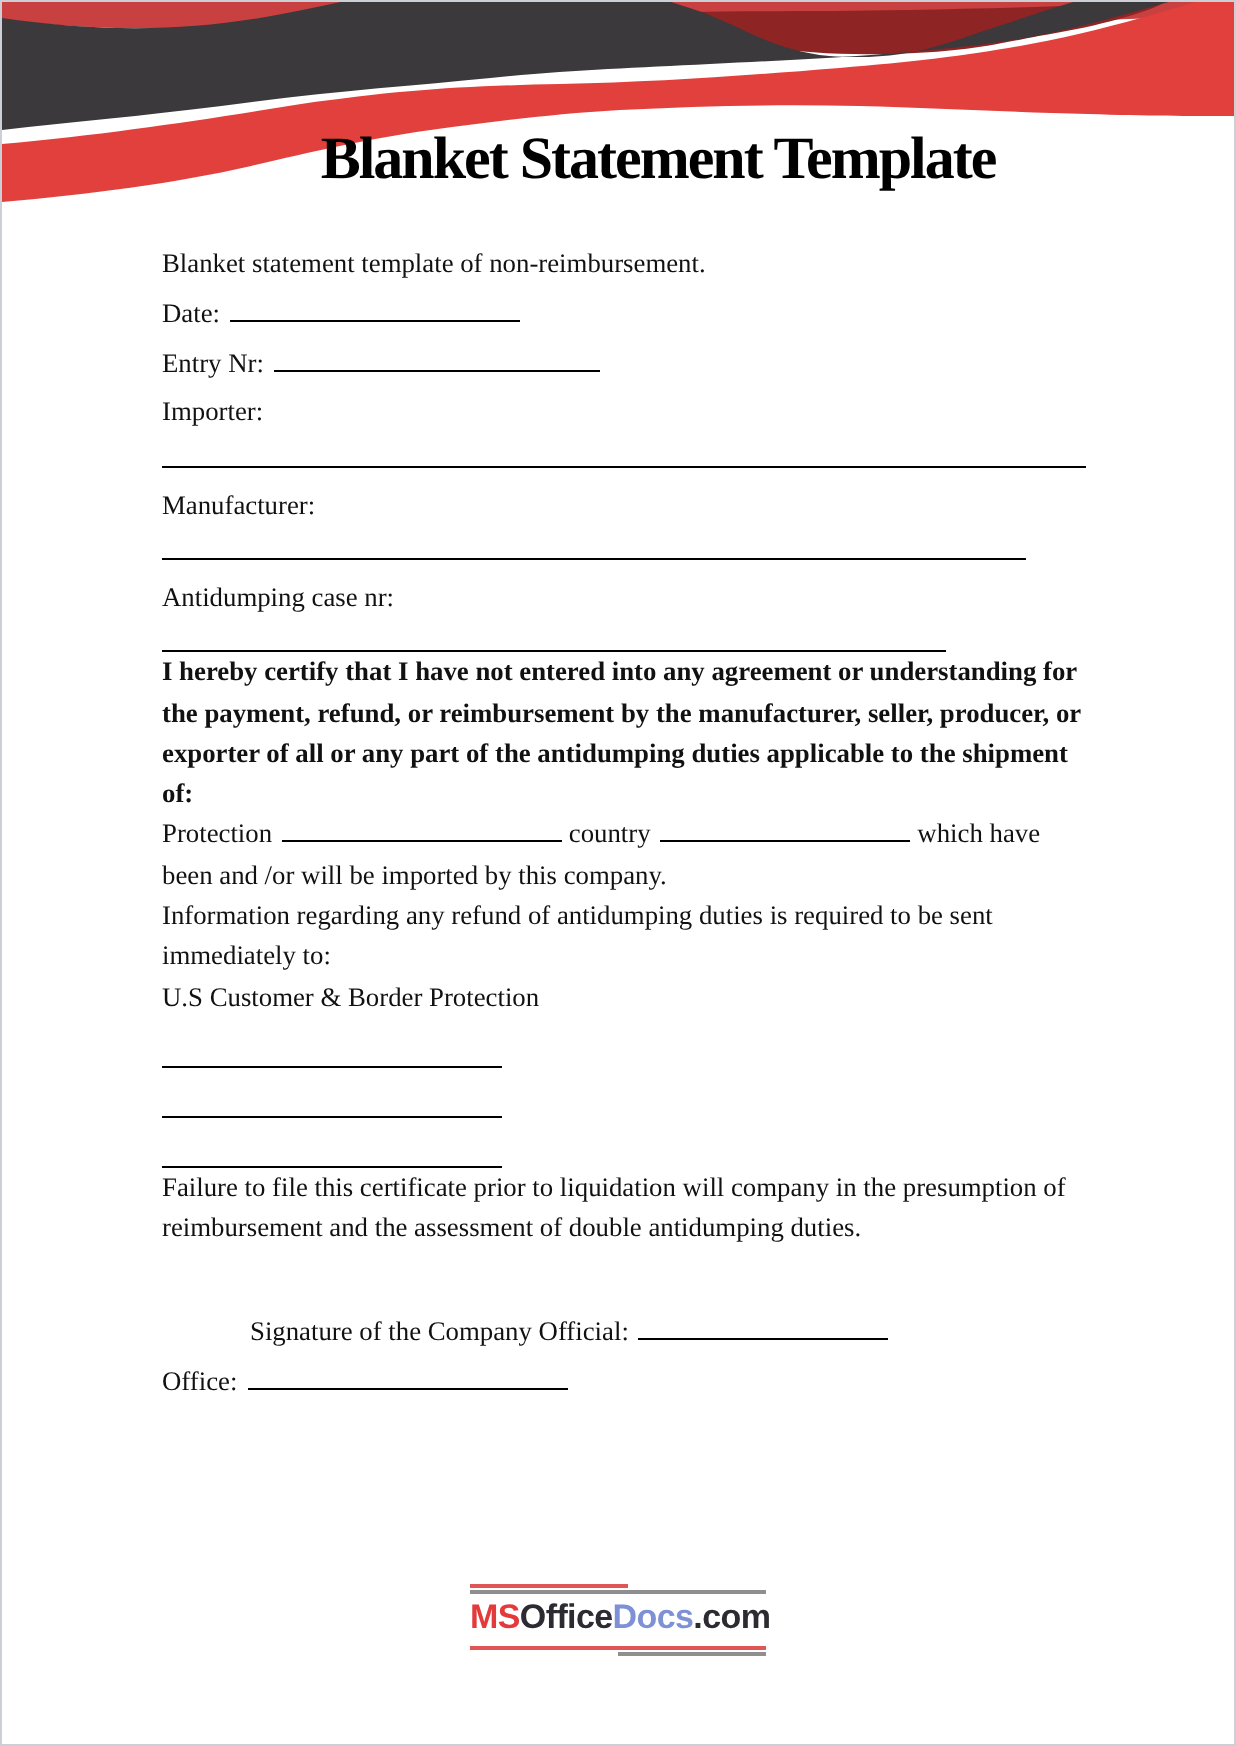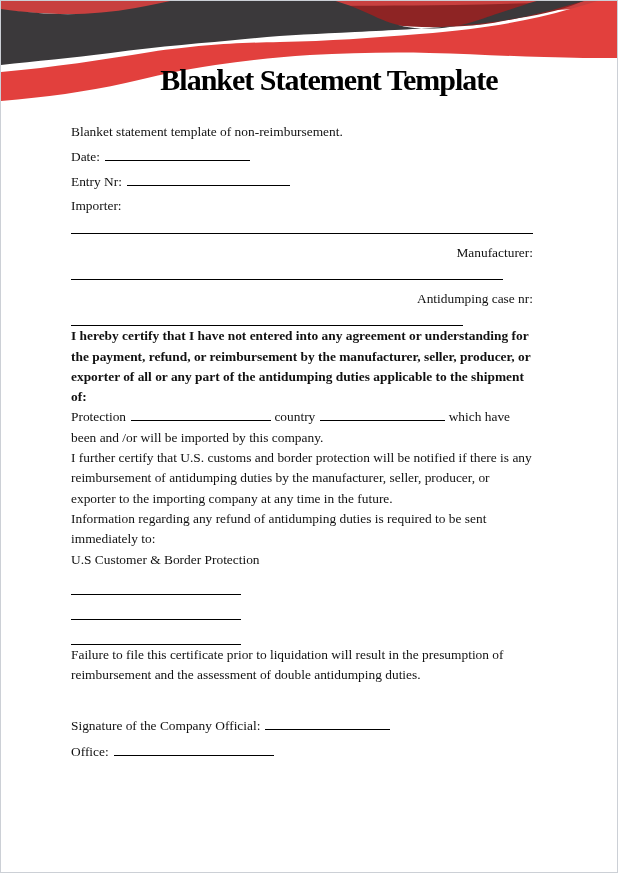--- a/index.html
+++ b/index.html
@@ -6,42 +6,42 @@
   .page{
     position:relative;width:618px;height:873px;background:#ffffff;
     border:1px solid #ccd0d6;box-sizing:border-box;overflow:hidden;
     font-family:"Liberation Serif", serif;color:#111;
   }
   .wave{position:absolute;top:0;left:0;width:616px;height:112px;display:block;}
   .doc-title{
     position:absolute;top:62px;left:0;width:100%;text-align:center;
     font-size:30px;font-weight:bold;letter-spacing:-1px;color:#000;margin:0;padding-left:20px;
   }
-  .content{position:absolute;top:121px;left:70px;width:462px;font-size:13.4px;line-height:20.3px;}
+  .content{position:absolute;top:121px;left:80px;width:462px;font-size:13.4px;line-height:20.3px;}
   .content p{margin:0;}
   .intro{margin-top:2px;}
   .field-row{margin-top:4.5px;white-space:nowrap;font-family:Liberation Serif, serif;}
   .blank{display:inline-block;height:13px;border-bottom:1.5px solid #000;margin-left:5px;vertical-align:baseline;}
   .w145{width:145px;}
   .w163{width:163px;}
   .w140{width:140px;}
   .w125{width:125px;}
   .w160{width:160px;}
   .w172{width:172px;}
   .rule{height:0;border-bottom:1.5px solid #000;}
   .rule-full{width:462px;margin-top:16px;}
   .rule-manu{width:432px;margin-top:16px;}
   .rule-anti{width:392px;margin-top:16px;}
-  .after-rule{margin-top:9px;text-align:right;}
+  .after-rule{margin-top:9px;}
   .para{margin-top:8.5px;}
   .cert1{margin-top:21px;font-weight:bold;}
   .standalone-rule{width:170px;margin-top:24px;}
   .failure{margin-top:10px;}
   .sig-row{margin-top:5px;white-space:nowrap;}
-  .sig-first{margin-top:31px;}
+  .sig-first{margin-top:31px;margin-left:44px;}
   
   .footer-logo{position:absolute;left:50%;transform:translateX(-50%);top:791px;width:148px;height:38px;}
   .fl-bar{position:absolute;height:2px;}
   .fl-top-red{top:0;left:0;width:79px;background:#e05555;}
   .fl-top-gray{top:3px;left:0;width:148px;background:#8f8f8f;}
   .logo-text{
     position:absolute;top:7px;left:0;width:148px;text-align:center;
     font-family:"Liberation Sans", sans-serif;font-weight:bold;font-size:17px;
     letter-spacing:-0.3px;white-space:nowrap;
   }
@@ -94,37 +94,43 @@
     <div class="rule rule-anti"></div>
 
     <p class="para cert1">I hereby certify that I have not entered into any agreement or understanding for the payment, refund, or reimbursement by the manufacturer, seller, producer, or exporter of all or any part of the antidumping duties applicable to the shipment of:</p>
 
     <p class="para">
       <span>Protection</span><span class="blank w140"></span>
       <span>country</span><span class="blank w125"></span>
       <span>which have been and /or will be imported by this company.</span>
     </p>
 
-    <p class="para">I further certify that U.S. customs and border protection will be notified if there is any reimbursement of antidumping duties by the manufacturer, seller, producer, or exporter to the importing company at any time in the future.</p>
 
     <p class="para">Information regarding any refund of antidumping duties is required to be sent immediately to:</p>
 
     <p class="para">U.S Customer &amp; Border Protection</p>
 
     <div class="rule standalone-rule"></div>
     <div class="rule standalone-rule"></div>
     <div class="rule standalone-rule"></div>
 
-    <p class="para failure">Failure to file this certificate prior to liquidation will result in the presumption of reimbursement and the assessment of double antidumping duties.</p>
+    <p class="para failure">Failure to file this certificate prior to liquidation will company in the presumption of reimbursement and the assessment of double antidumping duties.</p>
 
     <div class="sig-row sig-first">
       <span>Signature of the Company Official:</span><span class="blank w125"></span>
     </div>
 
     <div class="sig-row">
       <span>Office:</span><span class="blank w160"></span>
     </div>
 
 
   </div>
 
+  <div class="footer-logo">
+    <div class="fl-bar fl-top-red"></div>
+    <div class="fl-bar fl-top-gray"></div>
+    <div class="logo-text"><span class="logo-ms">MS</span><span class="logo-office">Office</span><span class="logo-docs">Docs</span><span class="logo-com">.com</span></div>
+    <div class="fl-bar fl-bot-red"></div>
+    <div class="fl-bar fl-bot-gray"></div>
+  </div>
 
 </div>
 
 </body></html>

